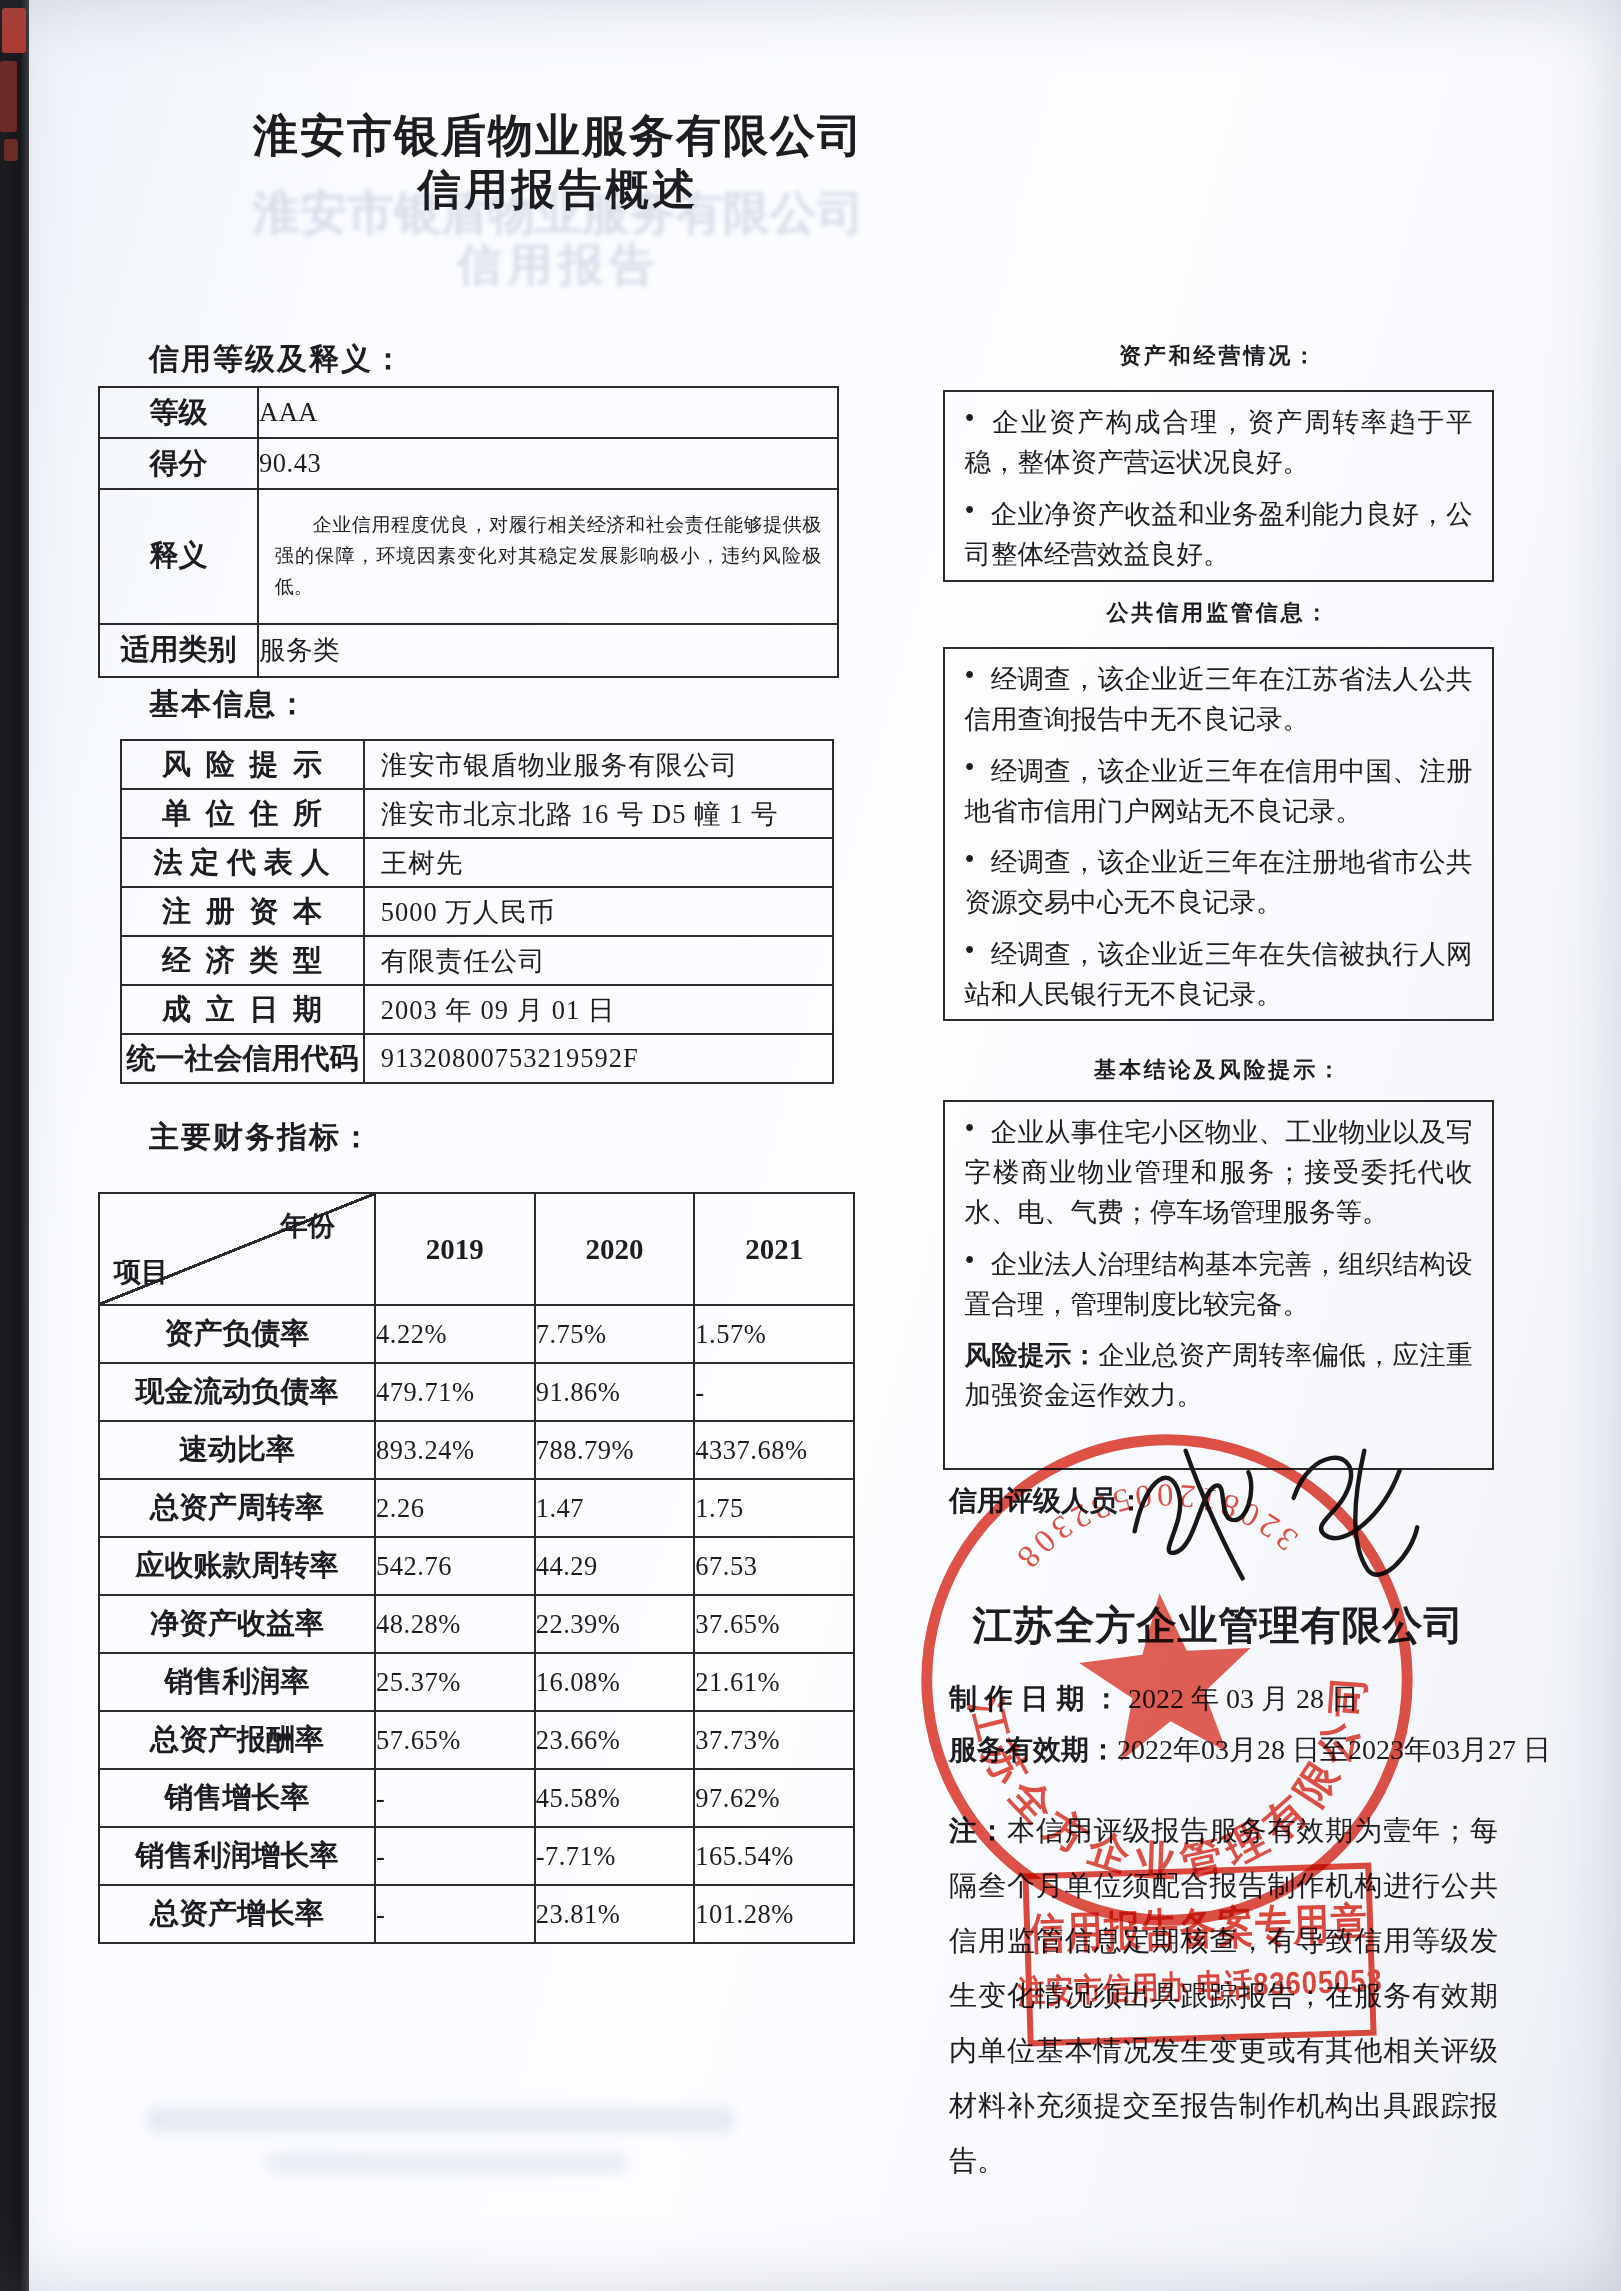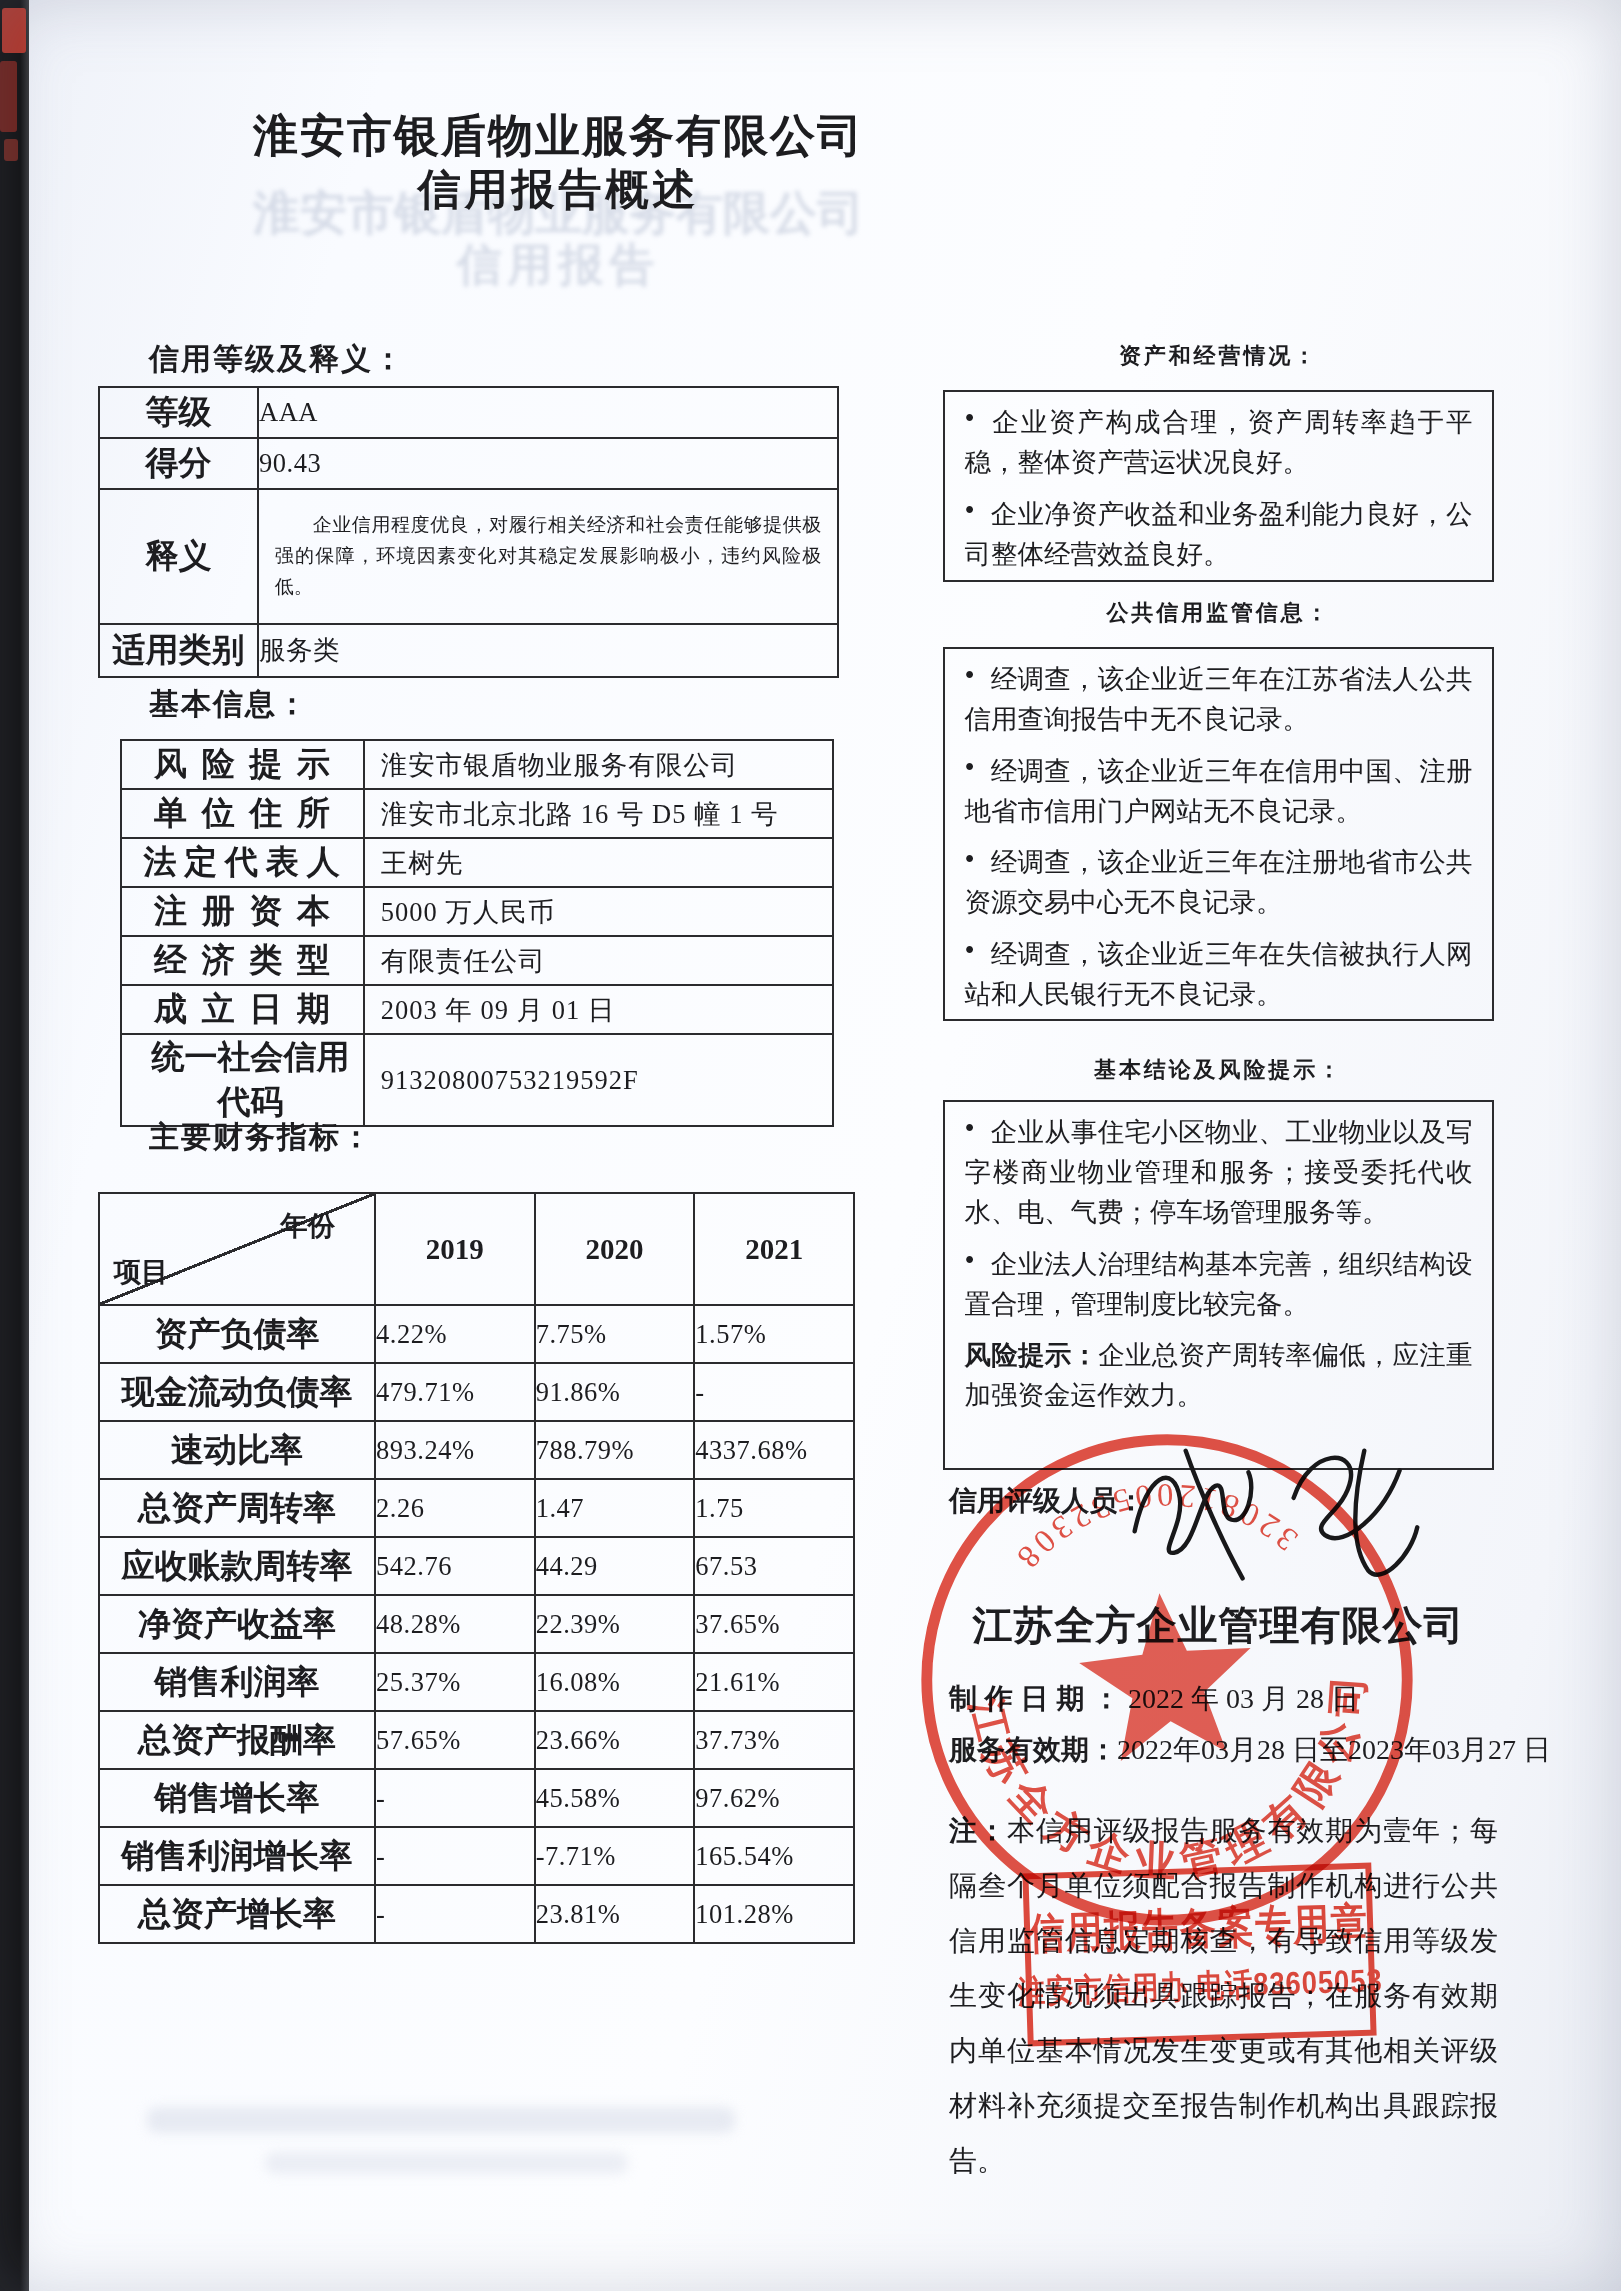--- a/index.html
+++ b/index.html
@@ -18,34 +18,34 @@
   .smudge{position:absolute;background:#e0e4ee;filter:blur(5.9px);border-radius:9.8px;z-index:1;}
   
   .title{position:absolute;left:233px;width:651px;text-align:center;font-weight:700;z-index:2;letter-spacing:2px;}
   
   .h-left{position:absolute;font-family:"Liberation Sans",sans-serif;font-weight:700;font-size:30px;letter-spacing:2px;z-index:2;}
   .h-right{position:absolute;left:943px;width:551px;text-align:center;font-family:"Liberation Sans",sans-serif;
     font-weight:700;font-size:22px;letter-spacing:2.9px;z-index:2;}
   
   table{border-collapse:collapse;table-layout:fixed;position:absolute;z-index:2;background:transparent;}
   td{border:2.5px solid #2b2b2e;vertical-align:middle;padding:0;}
-  .lab{font-family:"Liberation Sans",sans-serif;font-weight:700;font-size:33px;text-align:center;}
+  .lab{font-family:"Liberation Sans",sans-serif;font-weight:700;font-size:29px;text-align:center;}
   .val{font-size:26.5px;text-align:left;letter-spacing:0.5px;}
   .t1{left:98px;top:386px;width:741px;}
   .t1 col.c1{width:159px;}
   .t1 tr:nth-child(1) td,.t1 tr:nth-child(2) td{height:49px;}
   .t1 tr:nth-child(3) td{height:125px;}
   .t1 tr:nth-child(4) td{height:51px;}
   .t1 .para{font-size:19px;text-align:justify;text-indent:2em;line-height:1.62;padding:3.9px 15.7px;}
   .t2{left:120px;top:739px;width:714px;}
   .t2 col.c1{width:243px;}
   .t2 td{height:47px;}
   .t2 .lab{letter-spacing:14.7px;padding-left:13.7px;}
   .t2 tr:nth-child(3) .lab{letter-spacing:7.8px;padding-left:5.9px;}
-  .t2 tr:nth-child(7) .lab{letter-spacing:0;padding-left:16px;}
+  .t2 tr:nth-child(7) .lab{letter-spacing:0;padding-left:0;}
   .t2 .val{text-align:left;padding-left:15.7px;letter-spacing:1px;}
   .t3{left:98px;top:1192px;width:757px;}
   .t3 col.c1{width:276px;}
   .t3 tr.hd td{height:110px;}
   .t3 tr:not(.hd) td{height:56px;border-radius:8px;}
   .t3 .year{font-weight:700;font-size:29px;text-align:center;}
   .corner{position:relative;background:linear-gradient(to bottom right,transparent calc(50% - 1.5px),#2b2b2e calc(50% - 1.5px),#2b2b2e calc(50% + 1.5px),transparent calc(50% + 1.5px));}
   .corner .yr{position:absolute;top:13.7px;right:39px;font-family:"Liberation Sans",sans-serif;font-weight:700;font-size:27.4px;}
   .corner .it{position:absolute;bottom:13.7px;left:13.7px;font-family:"Liberation Sans",sans-serif;font-weight:700;font-size:27.4px;}
   

